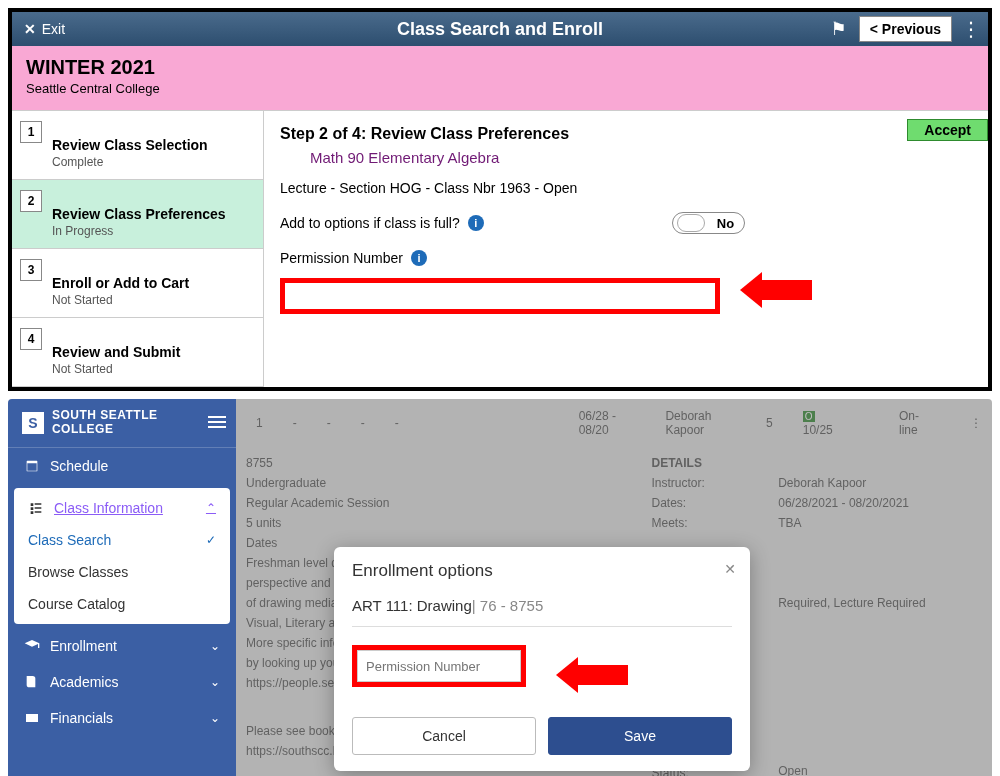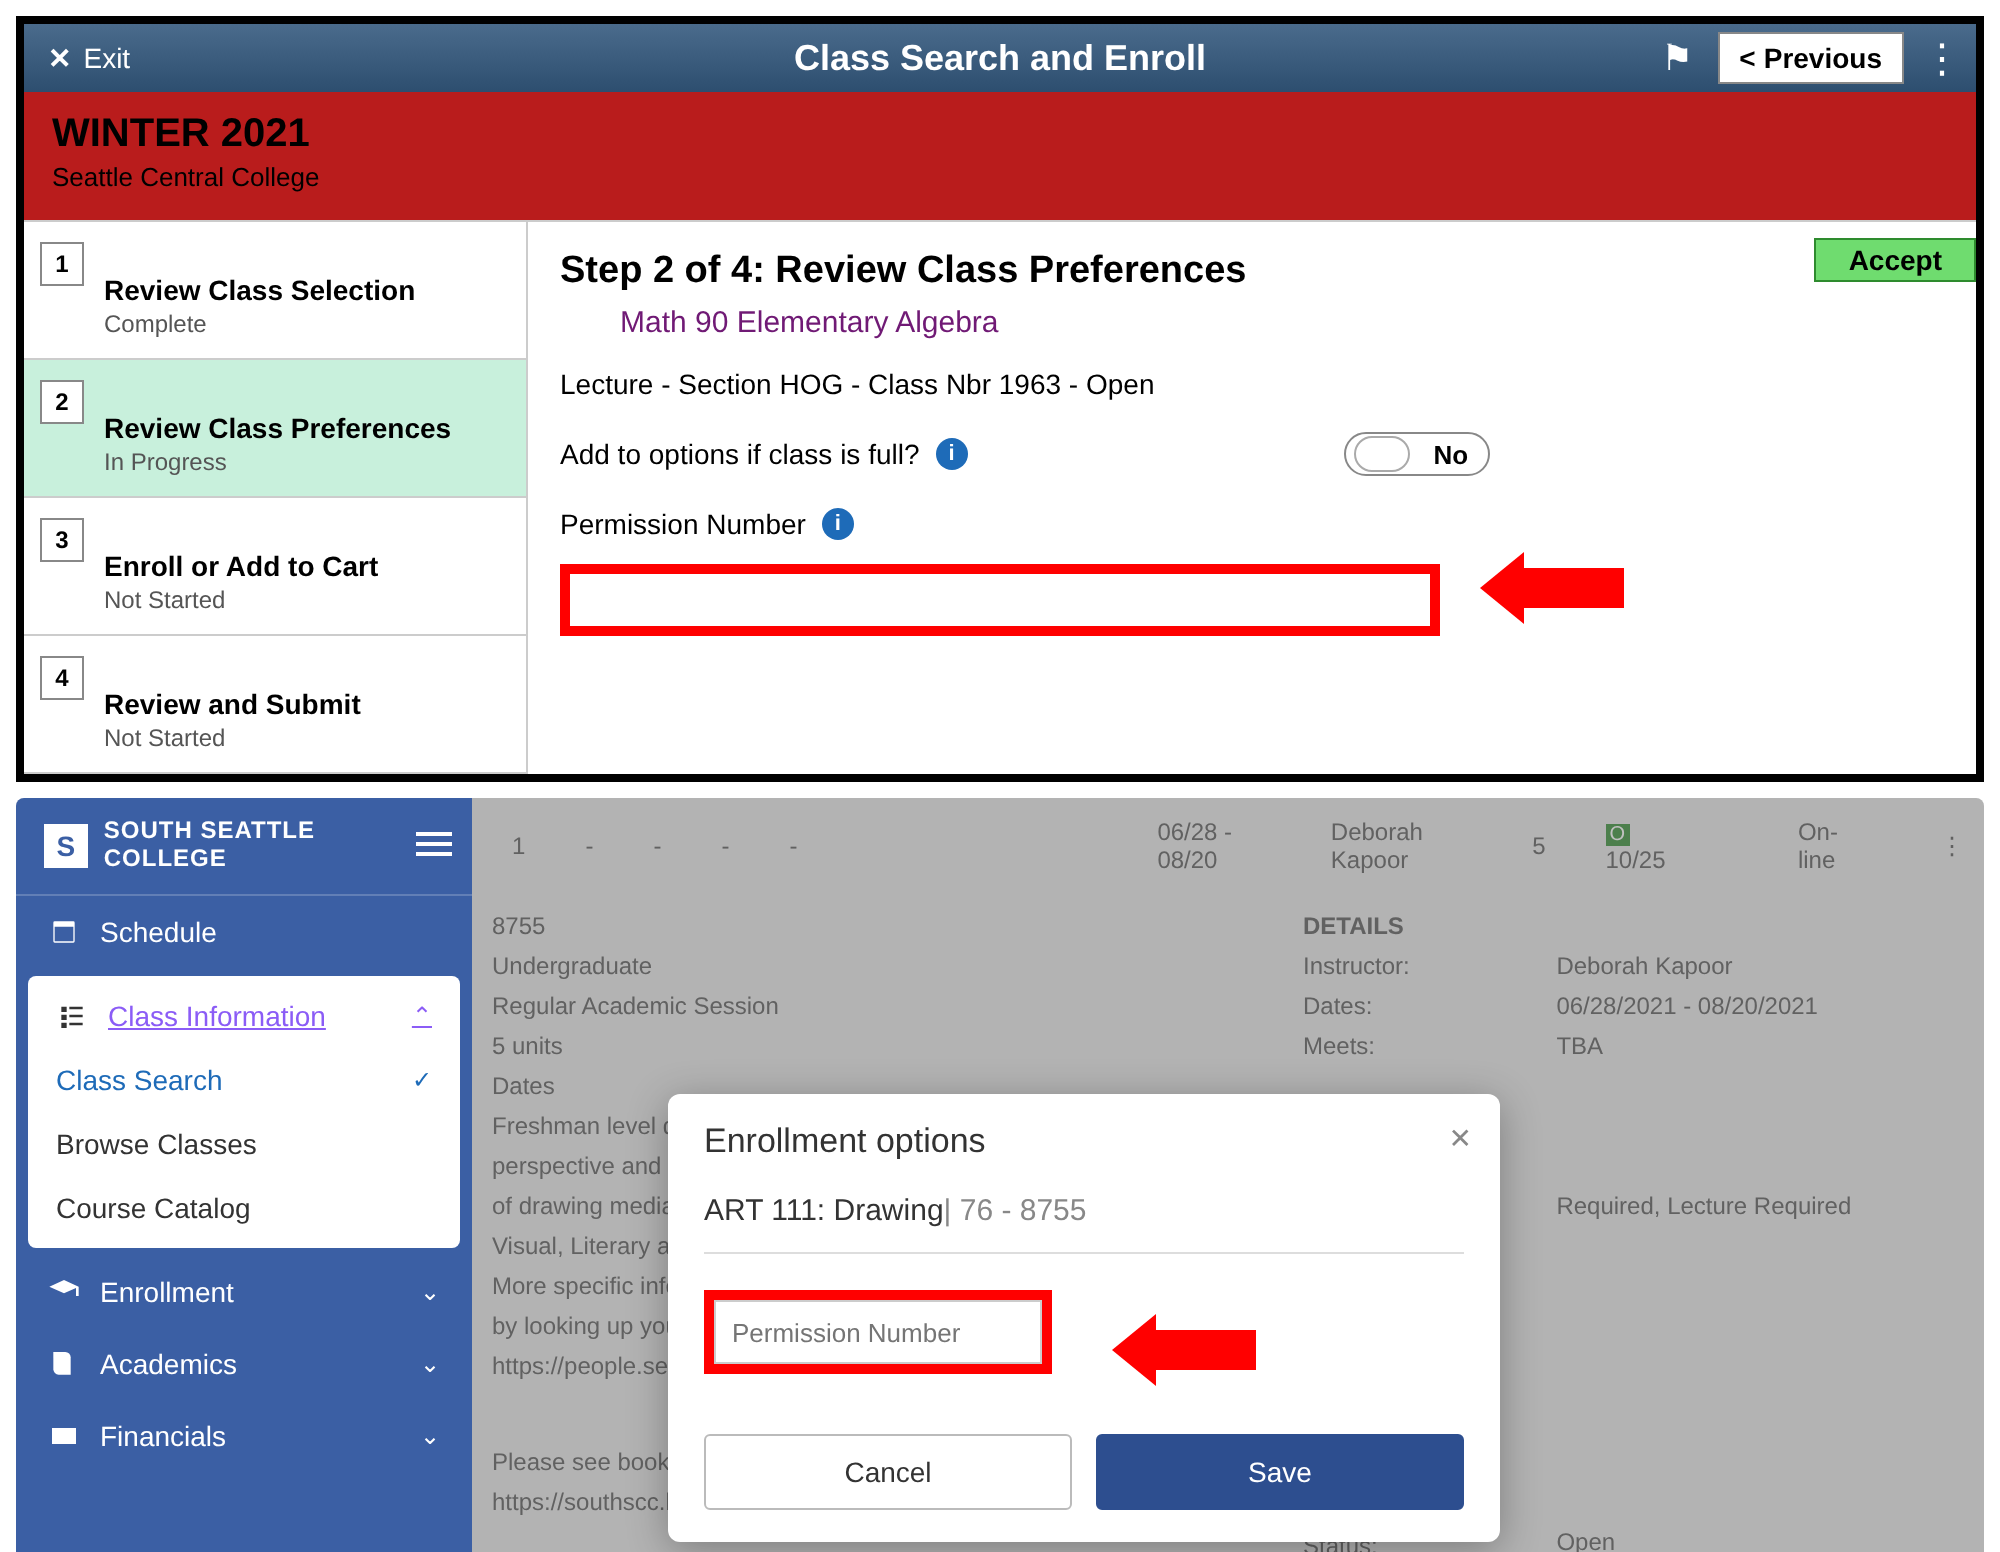--- a/index.html
+++ b/index.html
@@ -8,34 +8,34 @@
   
   .top-window { border: 4px solid #000; margin: 8px; background:#fff; position: relative; }
   .titlebar { background: linear-gradient(#4a6b8c,#2d4e6f); color:#fff; height:34px; display:flex; align-items:center; position:relative; }
   .exit-btn { display:flex; align-items:center; gap:6px; padding:0 12px; font-size:14px; cursor:pointer; }
   .exit-x { font-weight:bold; font-size:14px; }
   .title-center { position:absolute; left:50%; transform:translateX(-50%); font-weight:bold; font-size:18px;}
   .title-right { position:absolute; right:4px; display:flex; align-items:center; gap:6px; }
   .flag-icon { color:#fff; font-size:18px; padding:0 6px; cursor:pointer;}
   .prev-btn { background:#fff; color:#000; border:1px solid #888; padding:4px 10px; font-weight:bold; font-size:14px; cursor:pointer; display:flex; align-items:center; gap:4px;}
   .dots-btn { width:26px; text-align:center; font-size:20px; cursor:pointer;}
-  .term-bar { background:#b91c1c; border-bottom:1px solid #ccc; padding:10px 14px 14px; }
+  .term-bar { background:#f9a8d4; border-bottom:1px solid #ccc; padding:10px 14px 14px; }
   .term-title { font-weight:bold; font-size:20px;}
   .term-sub { font-size:13px; margin-top:2px;}
 
   .content-row { display:flex; background:#fff;}
   .steps-col { width:252px; border-right:1px solid #ccc;}
   .step { border-bottom:1px solid #ccc; padding:10px 8px; display:flex; gap:10px; align-items:flex-start; cursor:pointer;}
   .step-num { width:22px; height:22px; border:1px solid #888; background:#fff; display:flex; align-items:center; justify-content:center; font-size:12px; font-weight:bold;}
   .step.active { background:#c8f0dc;}
   .step-title { font-weight:bold; font-size:14px;margin-top:16px;}
   .step-status { font-size:12px; color:#555; margin-top:2px;}
 
   .main-col { flex:1; padding:10px 16px 20px; position:relative;}
-  .step-heading { font-weight:bold; font-size:19px; margin-top:4px;}
+  .step-heading { font-weight:bold; font-size:16px; margin-top:4px;}
   .class-name { color:#701a75; font-size:15px; margin:6px 0 0 30px;}
   .class-section { font-size:14px; margin-top:14px;}
   .waitlist-row { display:flex; align-items:center; gap:8px; margin-top:16px; font-size:14px;}
   .info-icon { width:16px; height:16px; border-radius:50%; background:#1e6bb8; color:#fff; font-size:11px; font-weight:bold; display:inline-flex; align-items:center; justify-content:center; cursor:pointer;}
   .toggle { position:absolute; left:644px; background:#fff; border:1px solid #888; border-radius:12px; padding:1px 4px; display:inline-flex; align-items:center; cursor:pointer;}
   .toggle-slot { width:28px; height:18px; border:1px solid #aaa; border-radius:10px; margin-right:6px;}
   .toggle-label { font-weight:bold; font-size:13px; padding:0 6px;}
   .perm-label { font-size:14px; margin-top:16px; display:flex; align-items:center; gap:8px;}
   .perm-input-wrap { margin-top:12px; border:5px solid #ff0000; width:440px; height:36px; position:relative;}
   .perm-input { width:100%; height:100%; border:none; outline:none; padding:0 6px; font-size:14px;}

